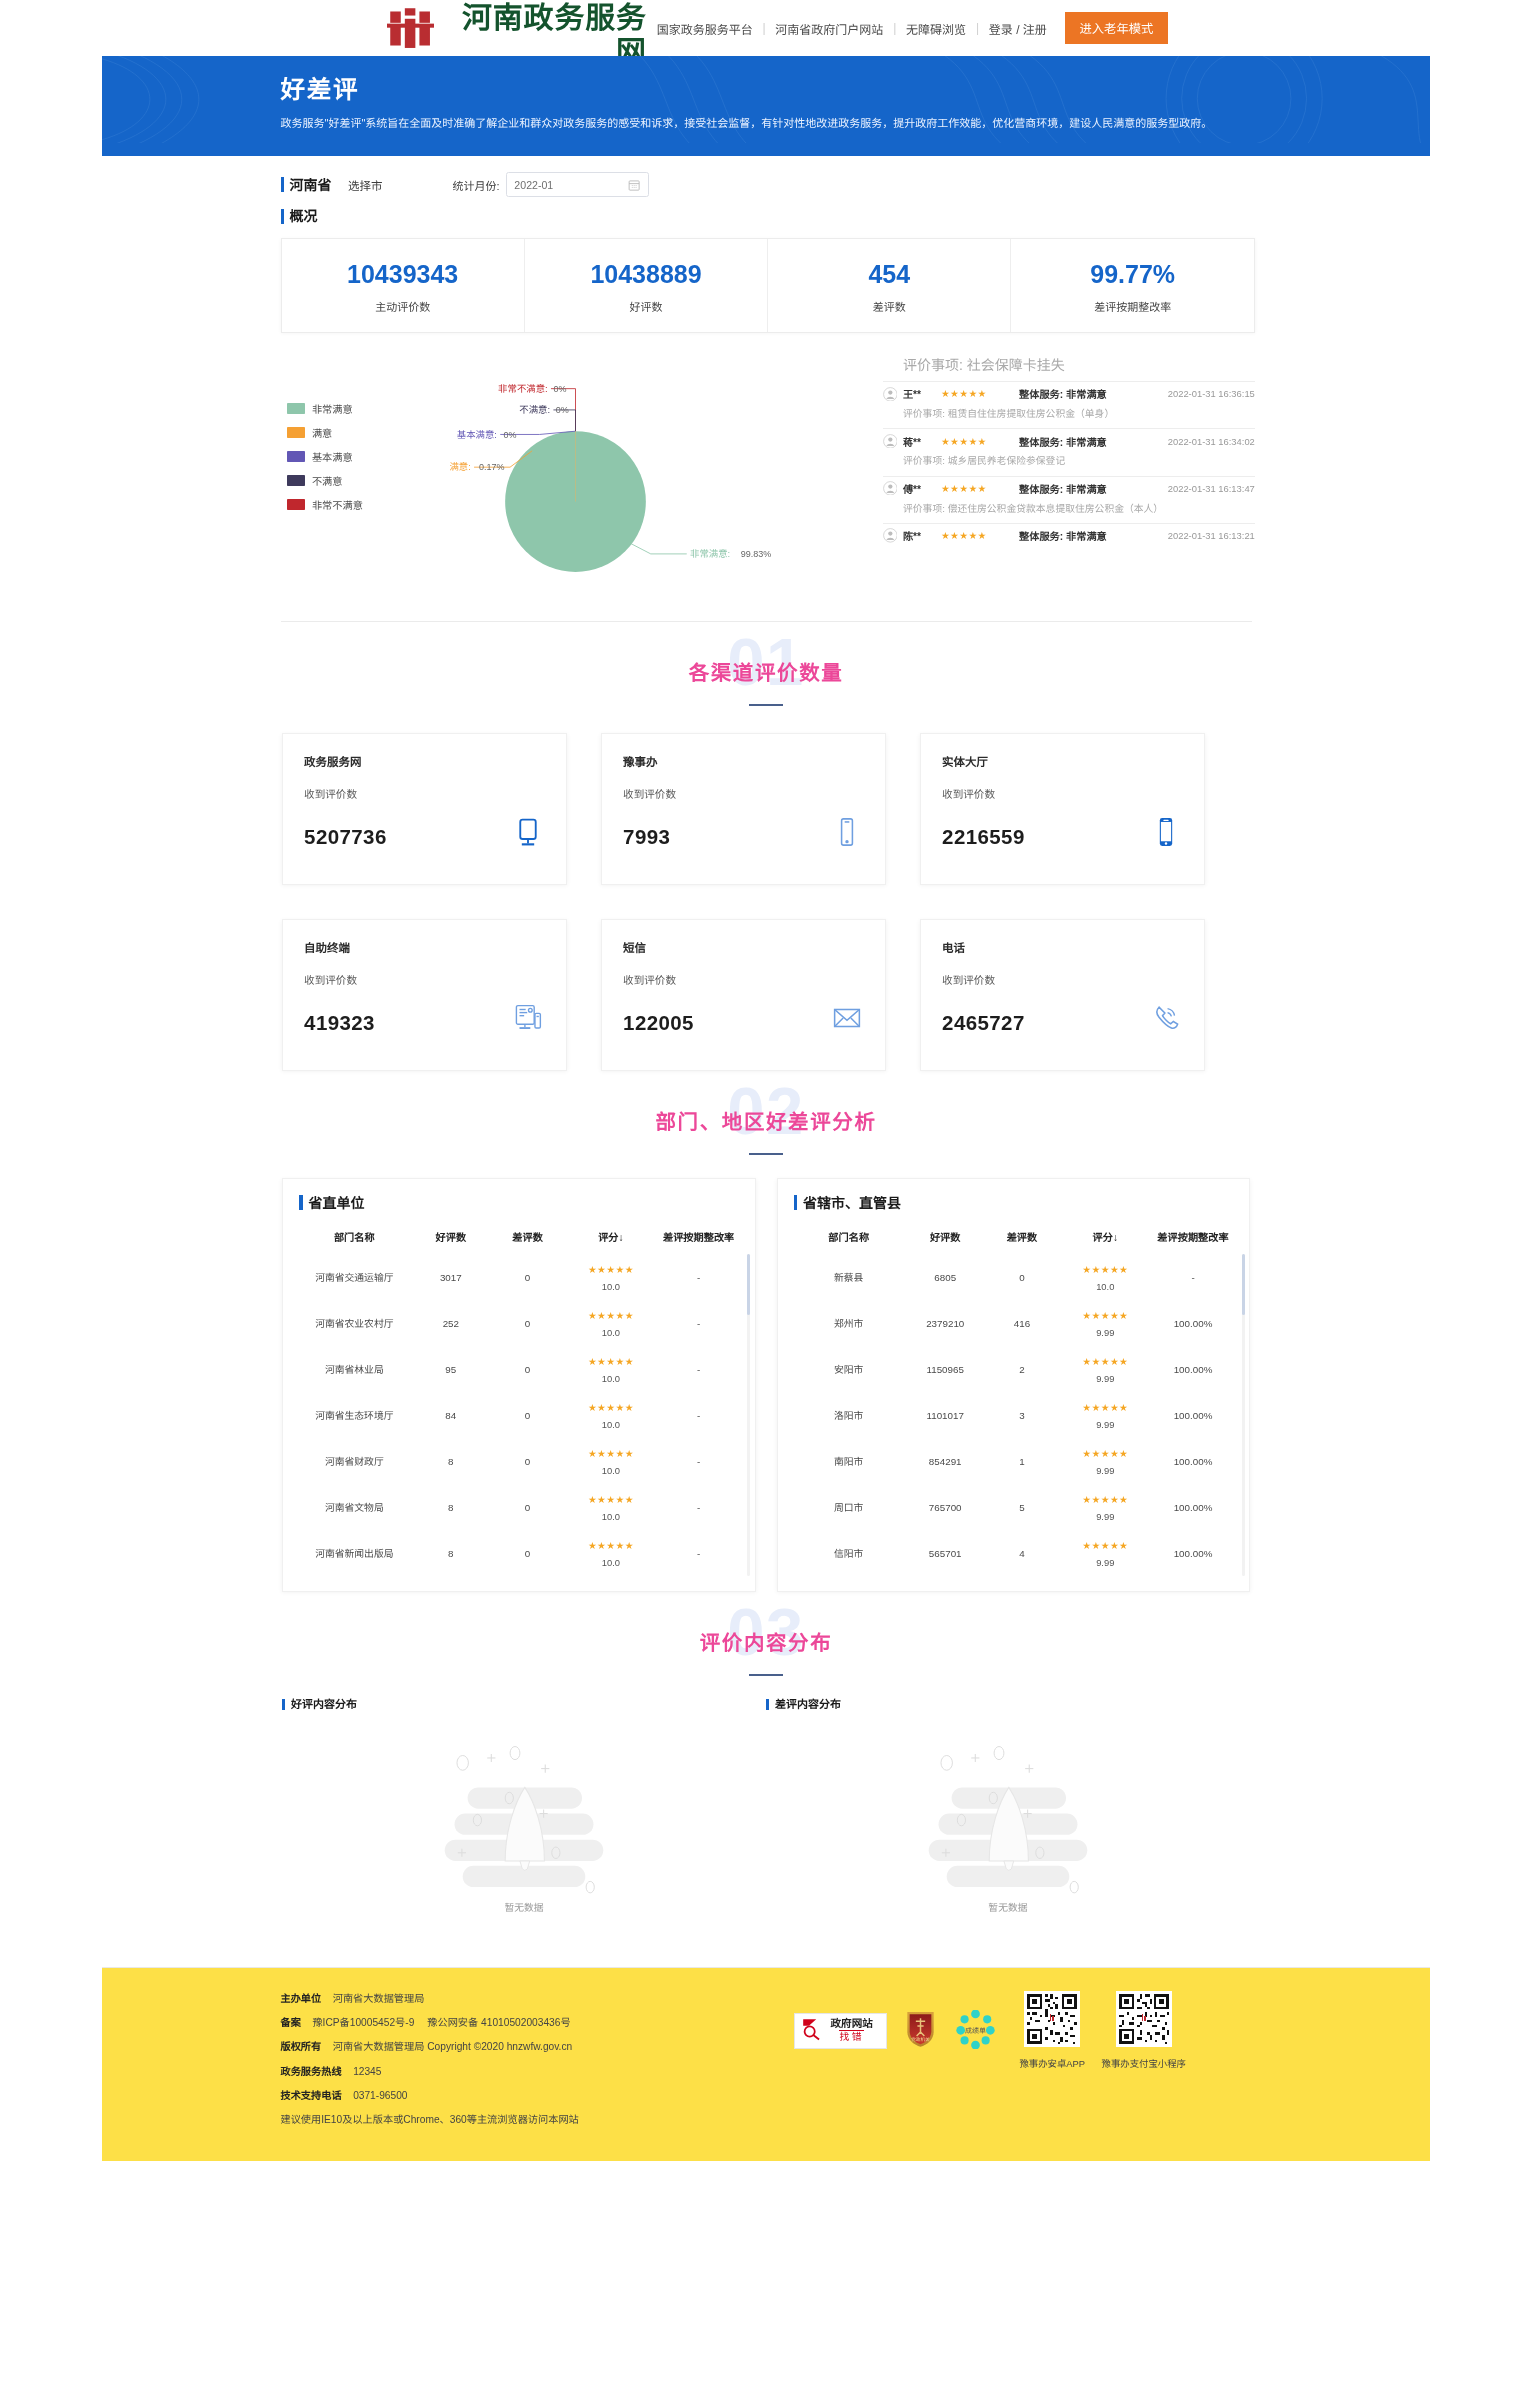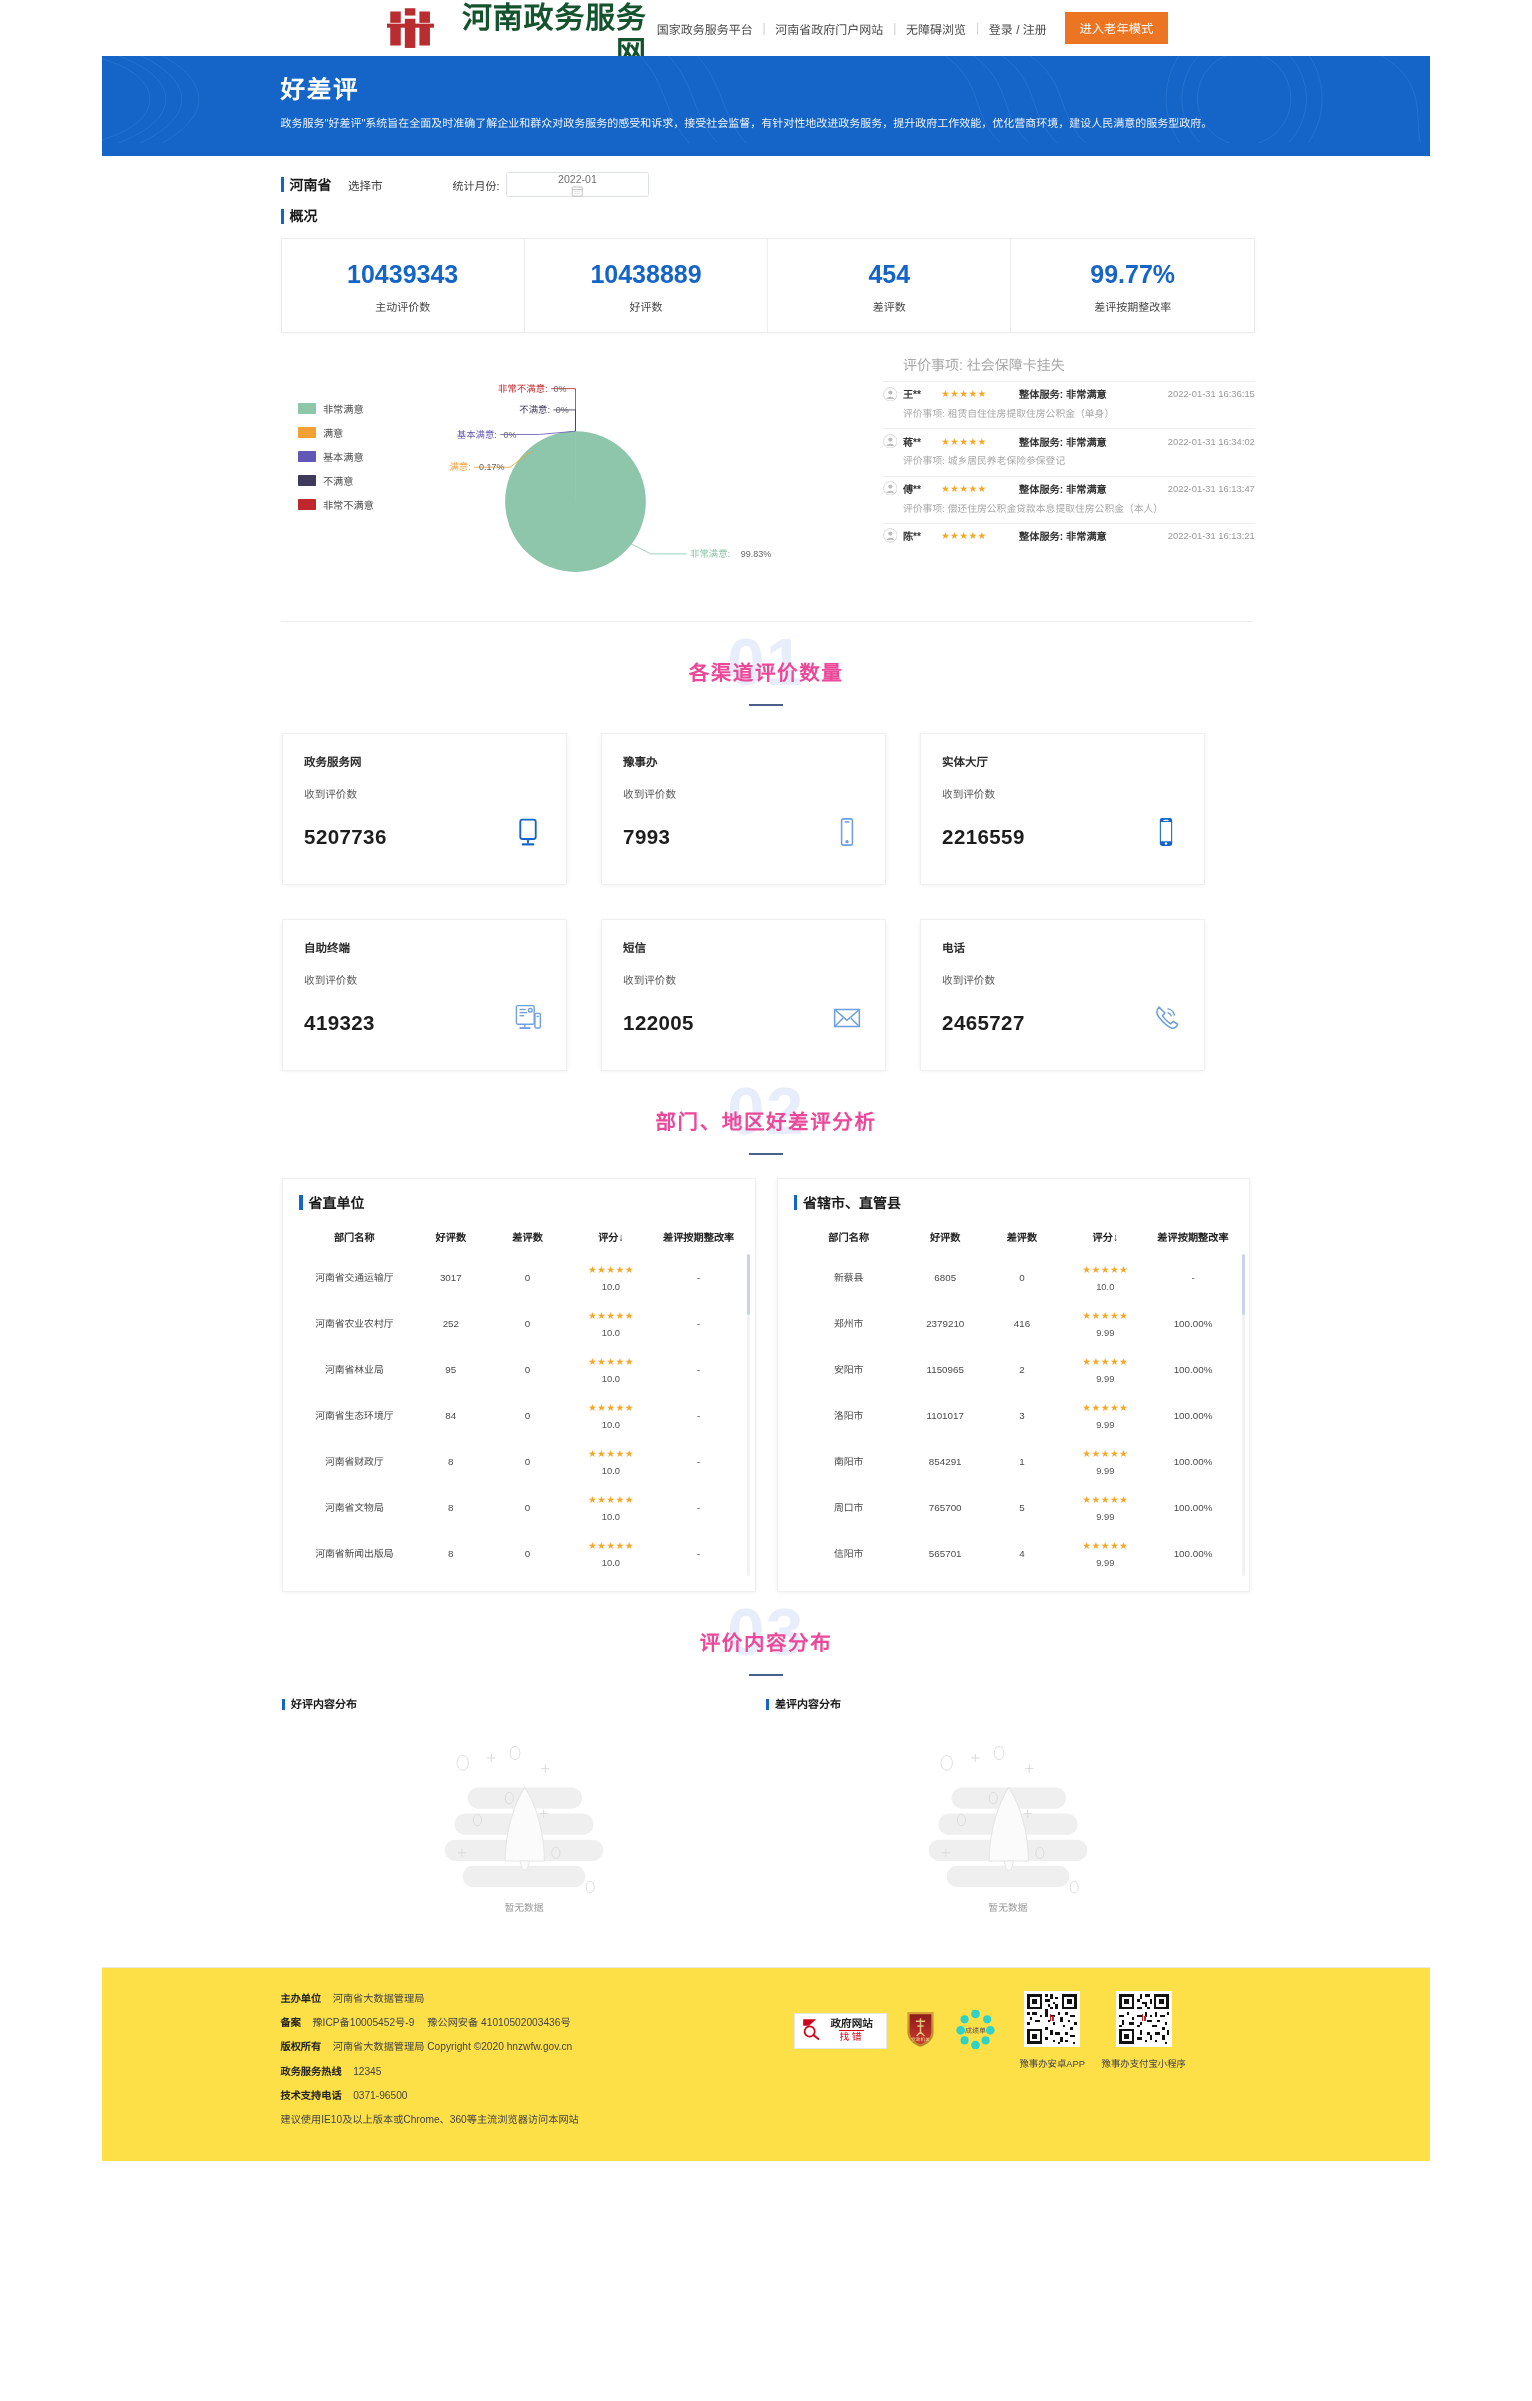--- a/index.html
+++ b/index.html
@@ -71,21 +71,21 @@
   }
   .sec-label::before {
     content: ""; position: absolute; left: 0; top: 1.6px; bottom: 1.6px;
     width: 3.3px; background: #1565c9;
   }
   .city-pick { font-size: 11.5px; color: #3d3d3d; margin-left: 16.4px; }
   .month-lbl { font-size: 11px; color: #3d3d3d; margin-left: 70px; }
   .month-input {
     margin-left: 6.5px; width: 143px; height: 25px; border: 0.8px solid #dcdfe6;
     border-radius: 2.5px; display: flex; align-items: center; padding: 0 7.4px;
-    justify-content: space-between; background: #fff; flex-direction: column;
+    justify-content: space-between; background: #fff;
   }
   .month-input span { font-size: 10.6px; color: #707070; }
   .cal-ic { width: 12.3px; height: 12.3px; }
 
   .overview-lbl { padding: 4.9px 0 9.8px 18px; }
 
   
   .statrow {
     display: flex; border: 0.8px solid #ececec; background: #fff;
     box-shadow: 0 0.8px 4.1px rgba(0,0,0,.05); margin: 3.3px 14.7px 0 18px;
@@ -94,21 +94,21 @@
     flex: 1; text-align: center; padding: 19.6px 0 18px;
     border-right: 0.8px solid #eeeeee;
   }
   .stat:last-child { border-right: none; }
   .stat-num { font-size: 25px; color: #1565c9; font-weight: 700; line-height: 1.25; }
   .stat-lbl { font-size: 11px; color: #444; margin-top: 7.4px; }
 
   
   .pie-review { display: flex; margin: 11.5px 14.7px 0 18px; padding-top: 9.8px; }
   .pie-box { width: 589px; position: relative; height: 246px; }
-  .pie-legend { position: absolute; left: 17px; top: 47px; }
+  .pie-legend { position: absolute; left: 6px; top: 47px; }
   .lg-item { display: flex; align-items: center; margin-bottom: 9px; }
   .lg-sw { width: 18px; height: 10.6px; margin-right: 7.4px; border-radius: 0.8px; }
   .lg-tx { font-size: 10.2px; color: #4d4d4d; }
 
   .review-box { flex: 1; padding-left: 13px; }
   .rv-item { padding: 4.1px 0 6.5px; border-bottom: 0.8px solid #ededed; }
   .rv-item:last-child { border-bottom: none; }
   .rv-top { display: flex; align-items: center; font-size: 10.2px; }
   .rv-av { width: 14.7px; height: 14.7px; margin-right: 5.7px; flex: none; }
   .rv-name { color: #333; font-weight: 600; width: 38px; }

